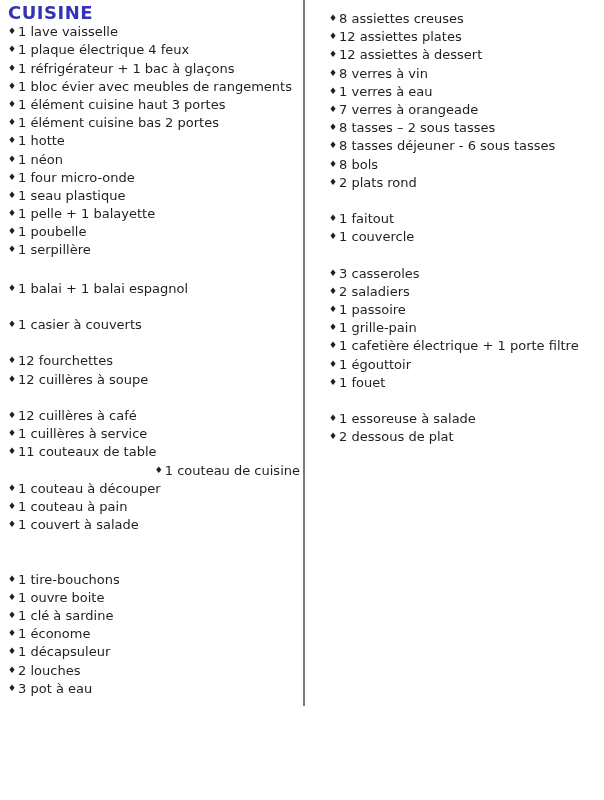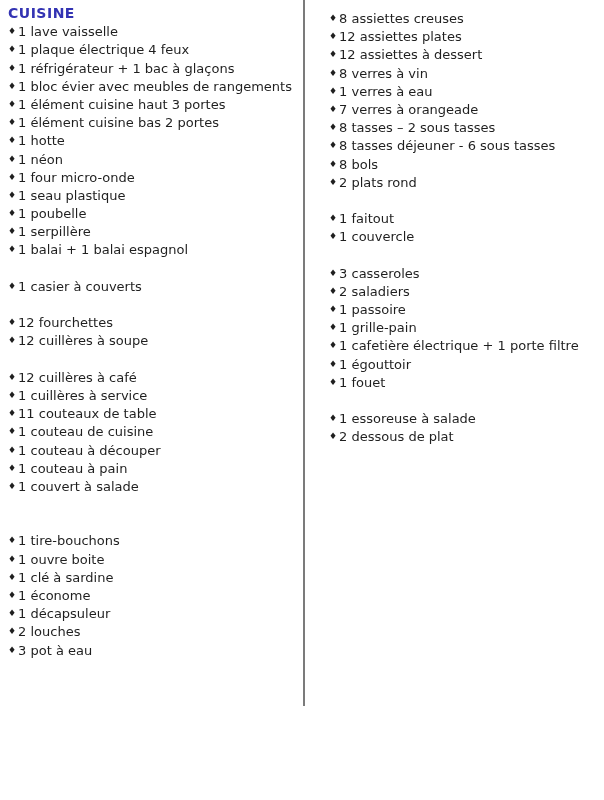--- a/index.html
+++ b/index.html
@@ -33,21 +33,21 @@
     width: 292px;
   }
   .col-right {
     left: 329px;
     top: 9px;
     width: 270px;
   }
   .title {
     height: 18.2px;
     line-height: 18.2px;
-    font-size: 14px;
+    font-size: 18px;
     font-weight: bold;
     color: #3333b3;
     letter-spacing: 0.5px;
   }
   .line {
     height: 18.2px;
     line-height: 18.2px;
     font-size: 13px;
     color: #1f1f1f;
     white-space: nowrap;
@@ -71,33 +71,34 @@
         <div class="line" style="color: rgb(31, 31, 31);"><span class="bullet">♦</span><span>1 lave vaisselle</span></div>
         <div class="line" style="color: rgb(31, 31, 31);"><span class="bullet">♦</span><span>1 plaque électrique 4 feux</span></div>
         <div class="line" style="color: rgb(31, 31, 31);"><span class="bullet">♦</span><span>1 réfrigérateur + 1 bac à glaçons</span></div>
         <div class="line" style="color: rgb(31, 31, 31);"><span class="bullet">♦</span><span>1 bloc évier avec meubles de rangements</span></div>
         <div class="line" style="color: rgb(31, 31, 31);"><span class="bullet">♦</span><span>1 élément cuisine haut 3 portes</span></div>
         <div class="line" style="color: rgb(31, 31, 31);"><span class="bullet">♦</span><span>1 élément cuisine bas 2 portes</span></div>
         <div class="line" style="color: rgb(31, 31, 31);"><span class="bullet">♦</span><span>1 hotte</span></div>
         <div class="line" style="color: rgb(31, 31, 31);"><span class="bullet">♦</span><span>1 néon</span></div>
         <div class="line" style="color: rgb(31, 31, 31);"><span class="bullet">♦</span><span>1 four micro-onde</span></div>
         <div class="line" style="color: rgb(31, 31, 31);"><span class="bullet">♦</span><span>1 seau plastique</span></div>
+        <div class="line" style="color: rgb(31, 31, 31);"><span class="bullet">♦</span><span>1 pelle + 1 balayette</span></div>
         <div class="line" style="color: rgb(31, 31, 31);"><span class="bullet">♦</span><span>1 poubelle</span></div>
         <div class="line" style="color: rgb(31, 31, 31);"><span class="bullet">♦</span><span>1 serpillère</span></div>
-        <div class="line" style="color: rgb(31, 31, 31);"><span class="bullet">♦</span><span>1 balai + 1 balai espagnol</span></div>
+        <div class="line" style="color: rgb(31, 31, 31); margin-top: 20px;"><span class="bullet">♦</span><span>1 balai + 1 balai espagnol</span></div>
         <div class="line" style="color: rgb(31, 31, 31);"></div>
         <div class="line" style="color: rgb(31, 31, 31);"><span class="bullet">♦</span><span>1 casier à couverts</span></div>
         <div class="line" style="color: rgb(31, 31, 31);"></div>
         <div class="line" style="color: rgb(31, 31, 31);"><span class="bullet">♦</span><span>12 fourchettes</span></div>
         <div class="line" style="color: rgb(31, 31, 31);"><span class="bullet">♦</span><span>12 cuillères à soupe</span></div>
         <div class="line" style="color: rgb(31, 31, 31);"></div>
         <div class="line" style="color: rgb(31, 31, 31);"><span class="bullet">♦</span><span>12 cuillères à café</span></div>
         <div class="line" style="color: rgb(31, 31, 31);"><span class="bullet">♦</span><span>1 cuillères à service</span></div>
         <div class="line" style="color: rgb(31, 31, 31);"><span class="bullet">♦</span><span>11 couteaux de table</span></div>
-        <div class="line" style="color: rgb(31, 31, 31);"><span class="bullet">♦</span><span>1 couteau de cuisine</span></div>
+        <div class="line" style="color: rgb(31, 31, 31); text-align: right;"><span class="bullet">♦</span><span>1 couteau de cuisine</span></div>
         <div class="line" style="color: rgb(31, 31, 31);"><span class="bullet">♦</span><span>1 couteau à découper</span></div>
         <div class="line" style="color: rgb(31, 31, 31);"><span class="bullet">♦</span><span>1 couteau à pain</span></div>
         <div class="line" style="color: rgb(31, 31, 31);"><span class="bullet">♦</span><span>1 couvert à salade</span></div>
         <div class="line" style="color: rgb(31, 31, 31);"></div>
         <div class="line" style="color: rgb(31, 31, 31);"></div>
         <div class="line" style="color: rgb(31, 31, 31);"><span class="bullet">♦</span><span>1 tire-bouchons</span></div>
         <div class="line" style="color: rgb(31, 31, 31);"><span class="bullet">♦</span><span>1 ouvre boite</span></div>
         <div class="line" style="color: rgb(31, 31, 31);"><span class="bullet">♦</span><span>1 clé à sardine</span></div>
         <div class="line" style="color: rgb(31, 31, 31);"><span class="bullet">♦</span><span>1 économe</span></div>
         <div class="line" style="color: rgb(31, 31, 31);"><span class="bullet">♦</span><span>1 décapsuleur</span></div>

